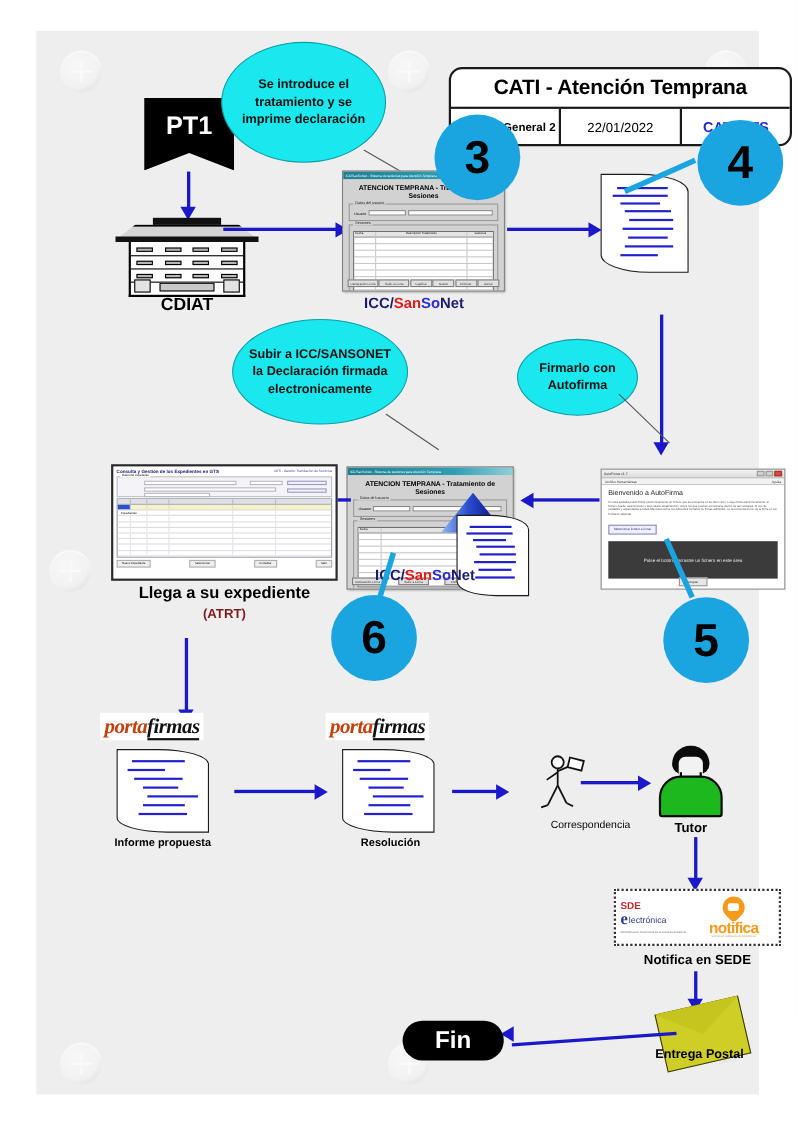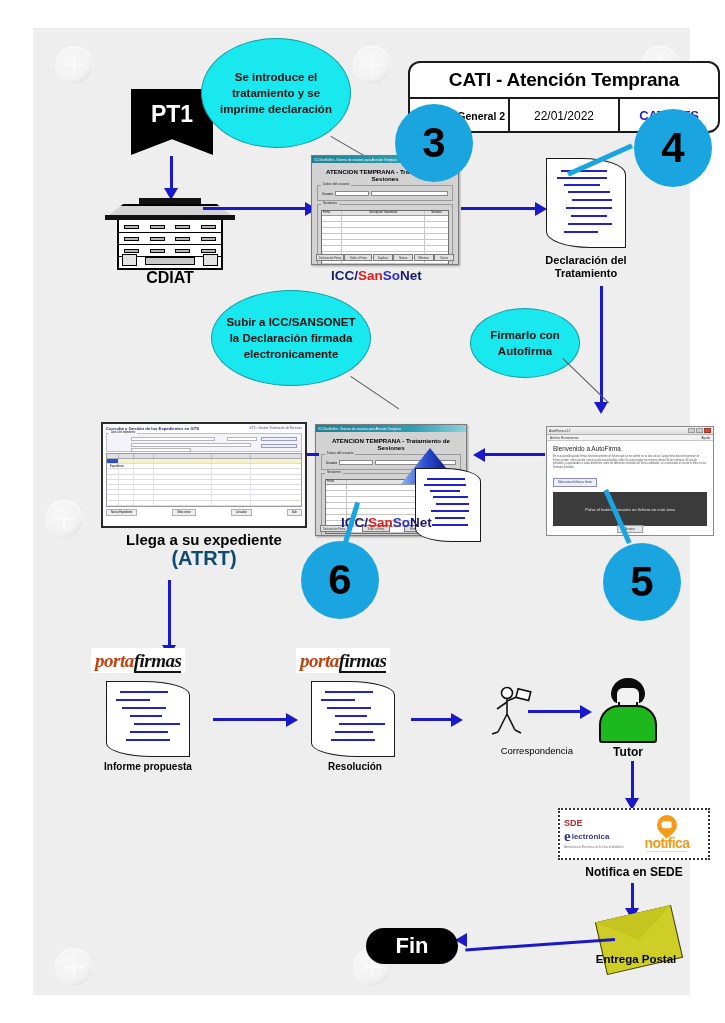--- a/index.html
+++ b/index.html
@@ -212,21 +212,21 @@
      background: #1db81d; border: 2px solid #0a0a0a; border-radius: 20px 20px 3px 3px; }
   #tutor .neck { position: absolute; left: 23px; top: 24px; width: 20px; height: 14px;
      background: #f2f2f2; border-left: 2px solid #0a0a0a; border-right: 2px solid #0a0a0a; }
 
   
   #sede { position: absolute; left: 525px; top: 780px; width: 152px; height: 52px;
      background: #fff; border: 2px dotted #333; display: flex; align-items: center; padding: 2px 4px; }
   #sede .s-left { width: 66px; }
   #sede .s-sede { font-size: 9px; font-weight: bold; color: #c1272d; line-height: 9px; }
   #sede .s-e { color: #2b3a8f; font-size: 15px; font-weight: bold; font-family: "Liberation Serif", serif; }
-  #sede .s-el { font-size: 8px; font-weight: bold; color: #2b3a8f; }
+  #sede .s-el { font-size: 8px; font-weight: normal; color: #2b3a8f; }
   #sede .s-sub { font-size: 2.6px; color: #777; margin-top: 1px; }
   #sede .s-right { flex: 1; text-align: center; }
   #sede .n-pin { width: 20px; height: 20px; background: #f49b1c; border-radius: 50% 50% 50% 4px;
      transform: rotate(-45deg); margin: 0 auto 1px; position: relative; }
   #sede .n-pin:after { content: ""; position: absolute; left: 5px; top: 6px; width: 10px; height: 7px;
      background: #fff; border-radius: 2px; transform: rotate(45deg); }
   #sede .n-txt { font-size: 14px; font-weight: bold; color: #f49b1c; letter-spacing: -0.6px; line-height: 14px; }
   #sede .n-sub { font-size: 2.4px; color: #bfa06a; }
 
   
@@ -401,23 +401,20 @@
       <div class="ln" style="left:15px; top:12px; width:46px;"></div>
       <div class="ln" style="left:11px; top:19px; width:50px;"></div>
       <div class="ln" style="left:18px; top:26px; width:36px;"></div>
       <div class="ln" style="left:22px; top:33px; width:42px;"></div>
       <div class="ln" style="left:26px; top:41px; width:40px;"></div>
       <div class="ln" style="left:20px; top:49px; width:46px;"></div>
       <div class="ln" style="left:25px; top:57px; width:36px;"></div>
       <div class="ln" style="left:22px; top:65px; width:44px;"></div>
       <div class="ln" style="left:18px; top:73px; width:34px;"></div>
     </div>
-    <div class="lbl" style="left:493px; top:226px; width:120px; white-space:normal;">
-      <span>Declaración del Tratamiento</span>
-    </div>
 
     <div class="circle-step" style="left:601px; top:81px;">
       <span>4</span>
     </div>
     <div class="tealleader" style="left:600px; top:120px; width:70px; transform: rotate(156deg);"></div>
 
     <div class="ar ar-v" style="left:567px; top:258px; height:118px;"></div>
     <div class="arrowhead ah-d" style="left:561px; top:374px;"></div>
 
     <div class="bubble" style="left:178px; top:262px; width:160px; height:96px;">
@@ -660,21 +657,21 @@
           </div>
       </div>
       <div class="a-ft">
         <div style="font-size:2.6px; border:1px solid #b0b0b0; background:#eee; padding:1px 4px;">Nuevo Expediente</div>
         <div style="font-size:2.6px; border:1px solid #b0b0b0; background:#eee; padding:1px 4px;">Seleccionar</div>
         <div style="font-size:2.6px; border:1px solid #b0b0b0; background:#eee; padding:1px 4px;">Consultar</div>
         <div style="font-size:2.6px; border:1px solid #b0b0b0; background:#eee; padding:1px 4px;">Salir</div>
       </div>
     </div>
     <div class="lbl" style="left:46px; top:505px; width:250px; font-size:15px;">Llega a su expediente</div>
-    <div class="lbl" style="left:46px; top:524px; width:250px; font-size:20px; color:#0c4a6e;">(ATRT)</div>
+    <div class="lbl" style="left:46px; top:524px; width:250px; font-size:12px; color:#7f1d1d;">(ATRT)</div>
 
     <div class="ar ar-v" style="left:135px; top:552px; height:68px;"></div>
     <div class="arrowhead ah-d" style="left:129px; top:617px;"></div>
 
     <div class="pf" style="left:58px; top:620px;">
       <span class="t"><span class="a">porta</span><span class="b">firmas</span></span>
     </div>
     <div class="scroll" style="left:73px; top:653px; width:84px; height:76px;">
       <div class="sheet"></div>
       <div class="ln" style="left:14px; top:10px; width:48px;"></div>

